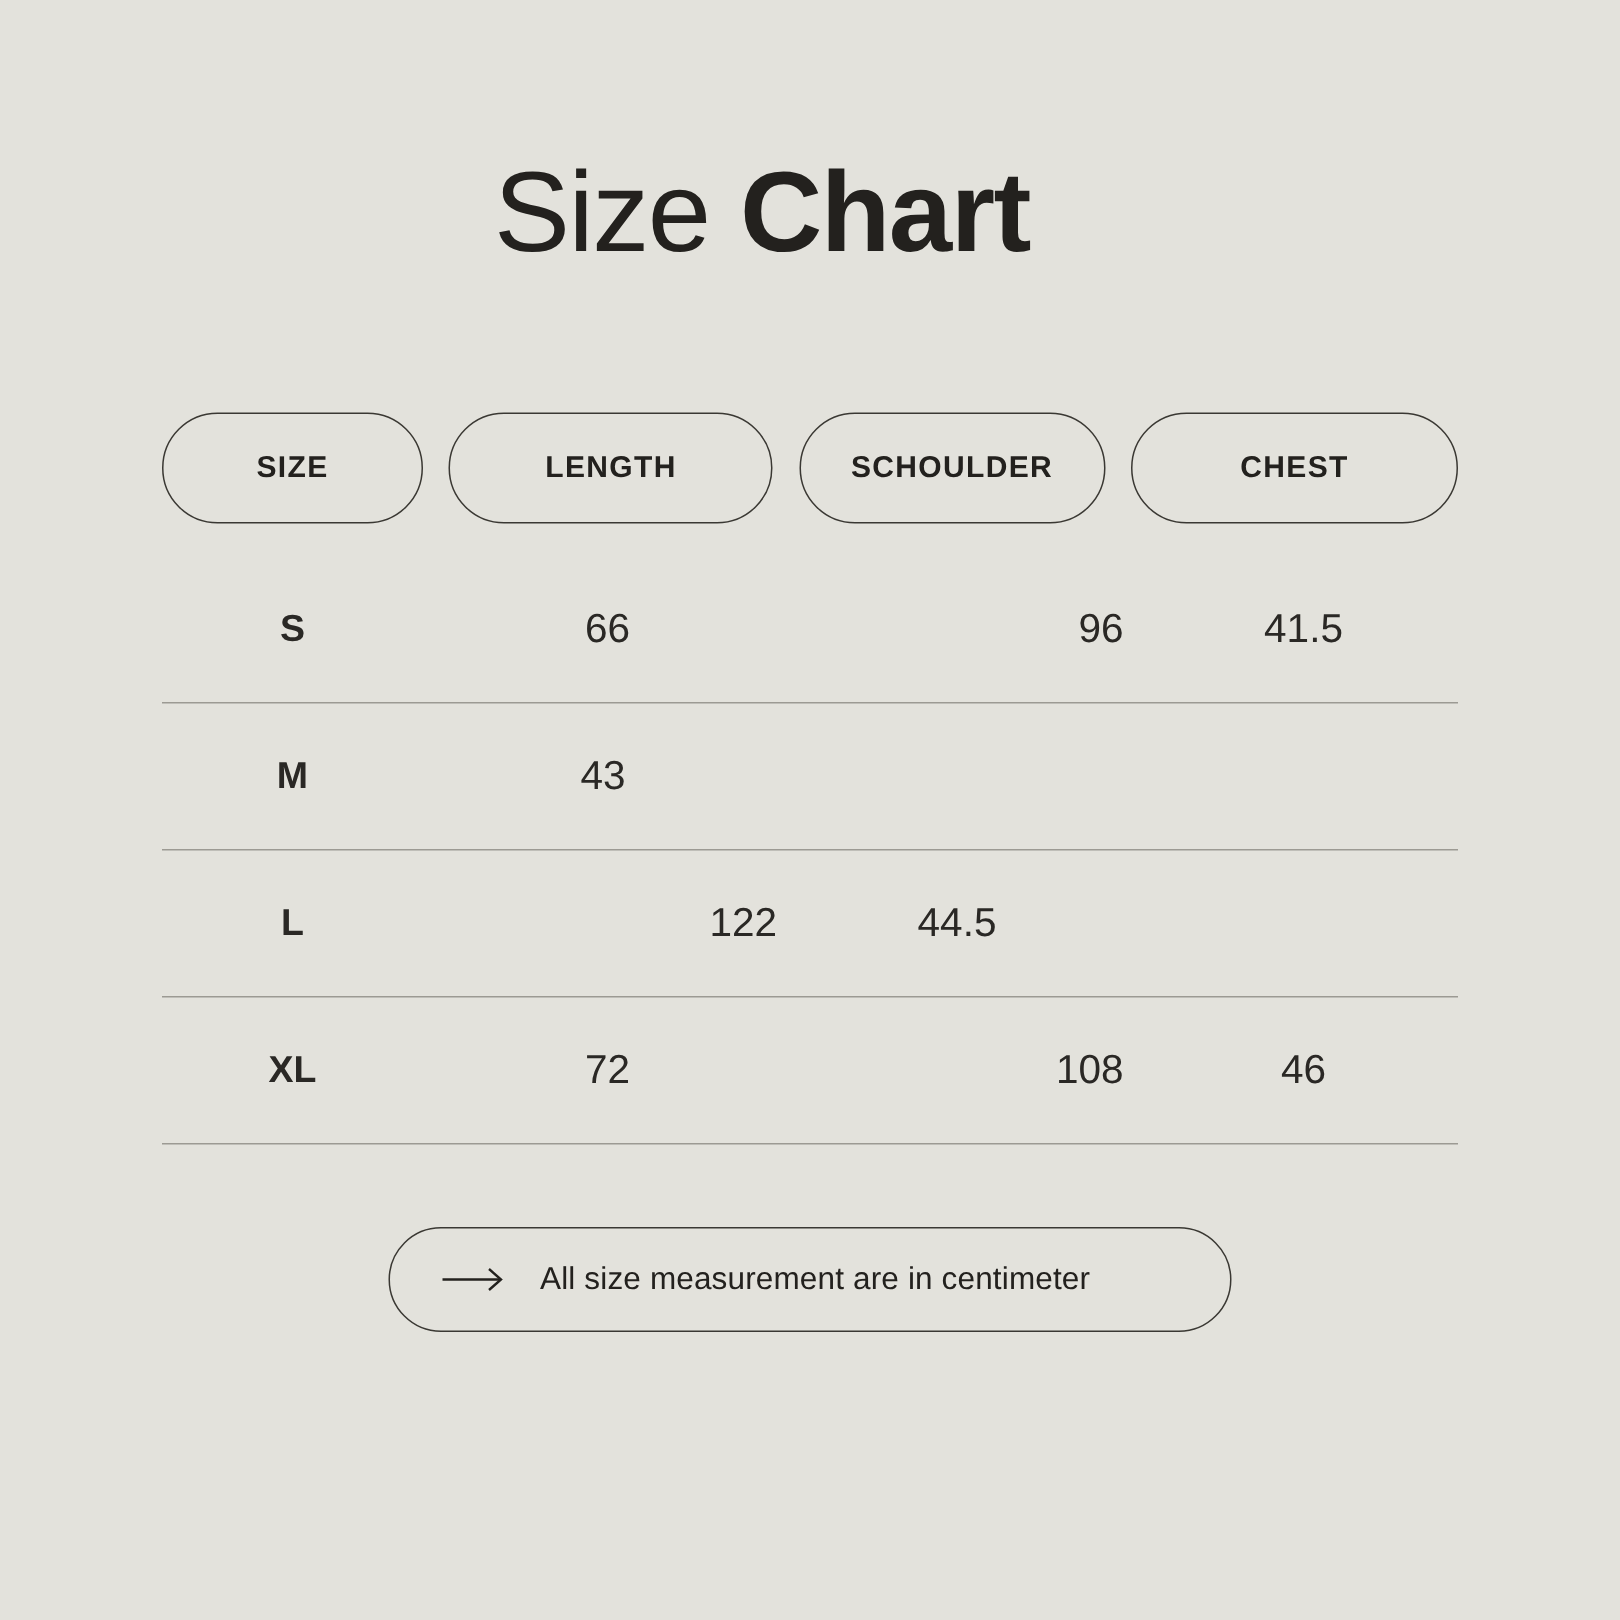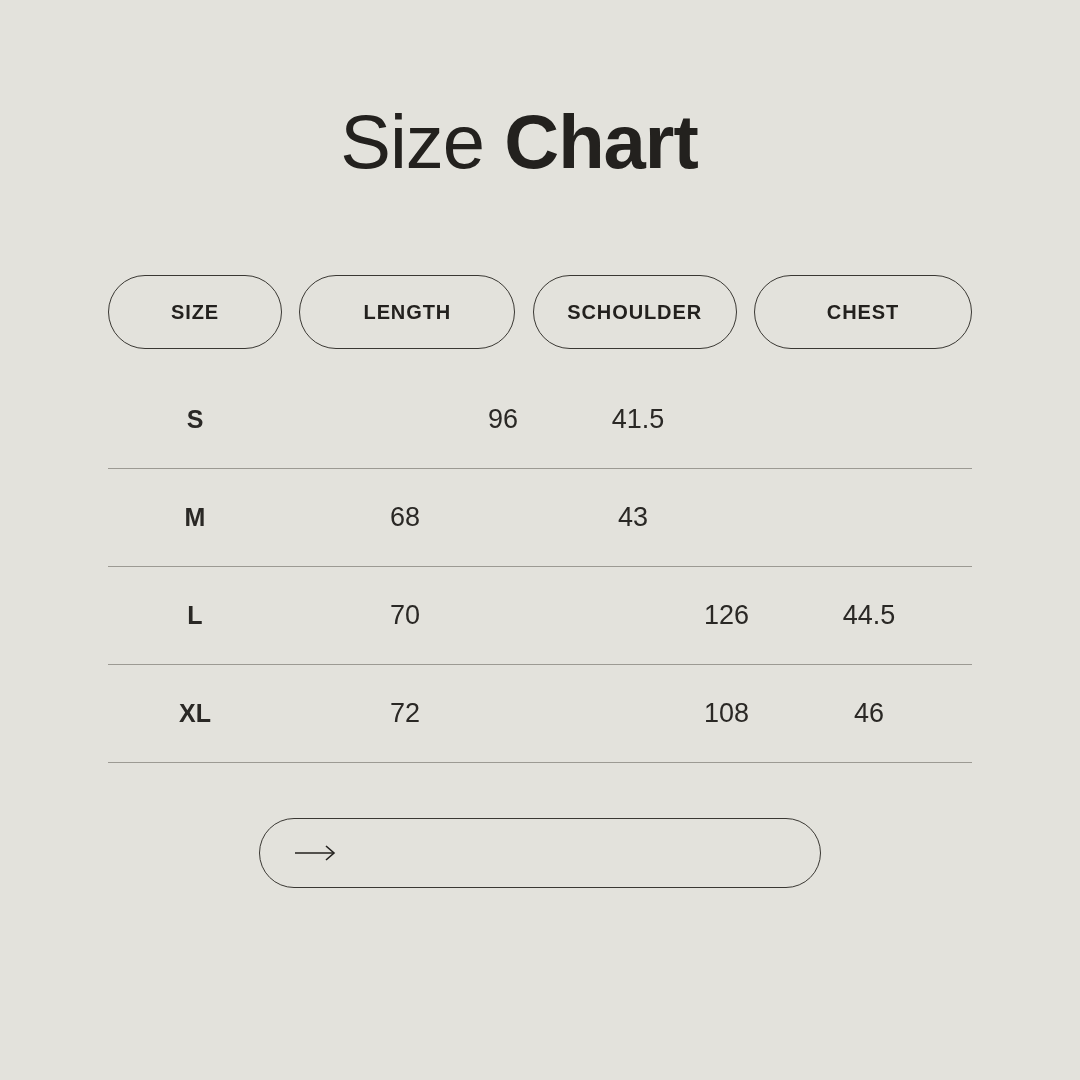--- a/index.html
+++ b/index.html
@@ -16,21 +16,21 @@
   }
   .page {
     position: relative;
     width: 1080px;
     height: 1080px;
     box-sizing: border-box;
   }
   .title {
     position: absolute;
     top: 104px;
-    left: 15px;
+    left: 4px;
     width: 1008px;
     text-align: center;
     font-size: 76px;
     line-height: 1;
     letter-spacing: -1px;
     color: #23211e;
     white-space: nowrap;
   }
   .title .light {
     font-weight: 400;
@@ -135,49 +135,49 @@
       <div class="pill c0">SIZE</div>
       <div class="pill c1">LENGTH</div>
       <div class="pill c3">SCHOULDER</div>
       <div class="pill c2">CHEST</div>
     </div>
 
     <div class="body-rows">
 
       <div class="row">
         <div class="cell c0 size">S</div>
+        <div class="cell c1">66</div>
         <div class="cell c2">96</div>
         <div class="cell c3">41.5</div>
       </div>
 
       <div class="row">
         <div class="cell c0 size">M</div>
-        <div class="cell c1">68</div>
         <div class="cell c3">43</div>
       </div>
 
       <div class="row">
         <div class="cell c0 size">L</div>
-        <div class="cell c1">70</div>
-        <div class="cell c2">126</div>
+        <div class="cell c2">122</div>
         <div class="cell c3">44.5</div>
       </div>
 
       <div class="row">
         <div class="cell c0 size">XL</div>
         <div class="cell c1">72</div>
         <div class="cell c2">108</div>
         <div class="cell c3">46</div>
       </div>
 
     </div>
   </div>
 
   <div class="note">
     <span class="arrow">
       <svg width="44" height="16" viewBox="0 0 44 16" aria-hidden="true">
         <line x1="1" y1="8" x2="40" y2="8" stroke="#23211e" stroke-width="1.6"></line>
         <polyline points="32,1 40,8 32,15" fill="none" stroke="#23211e" stroke-width="1.6"></polyline>
       </svg>
     </span>
+    <span class="note-text">All size measurement are in centimeter</span>
   </div>
 
 </div>
 
 </body></html>

